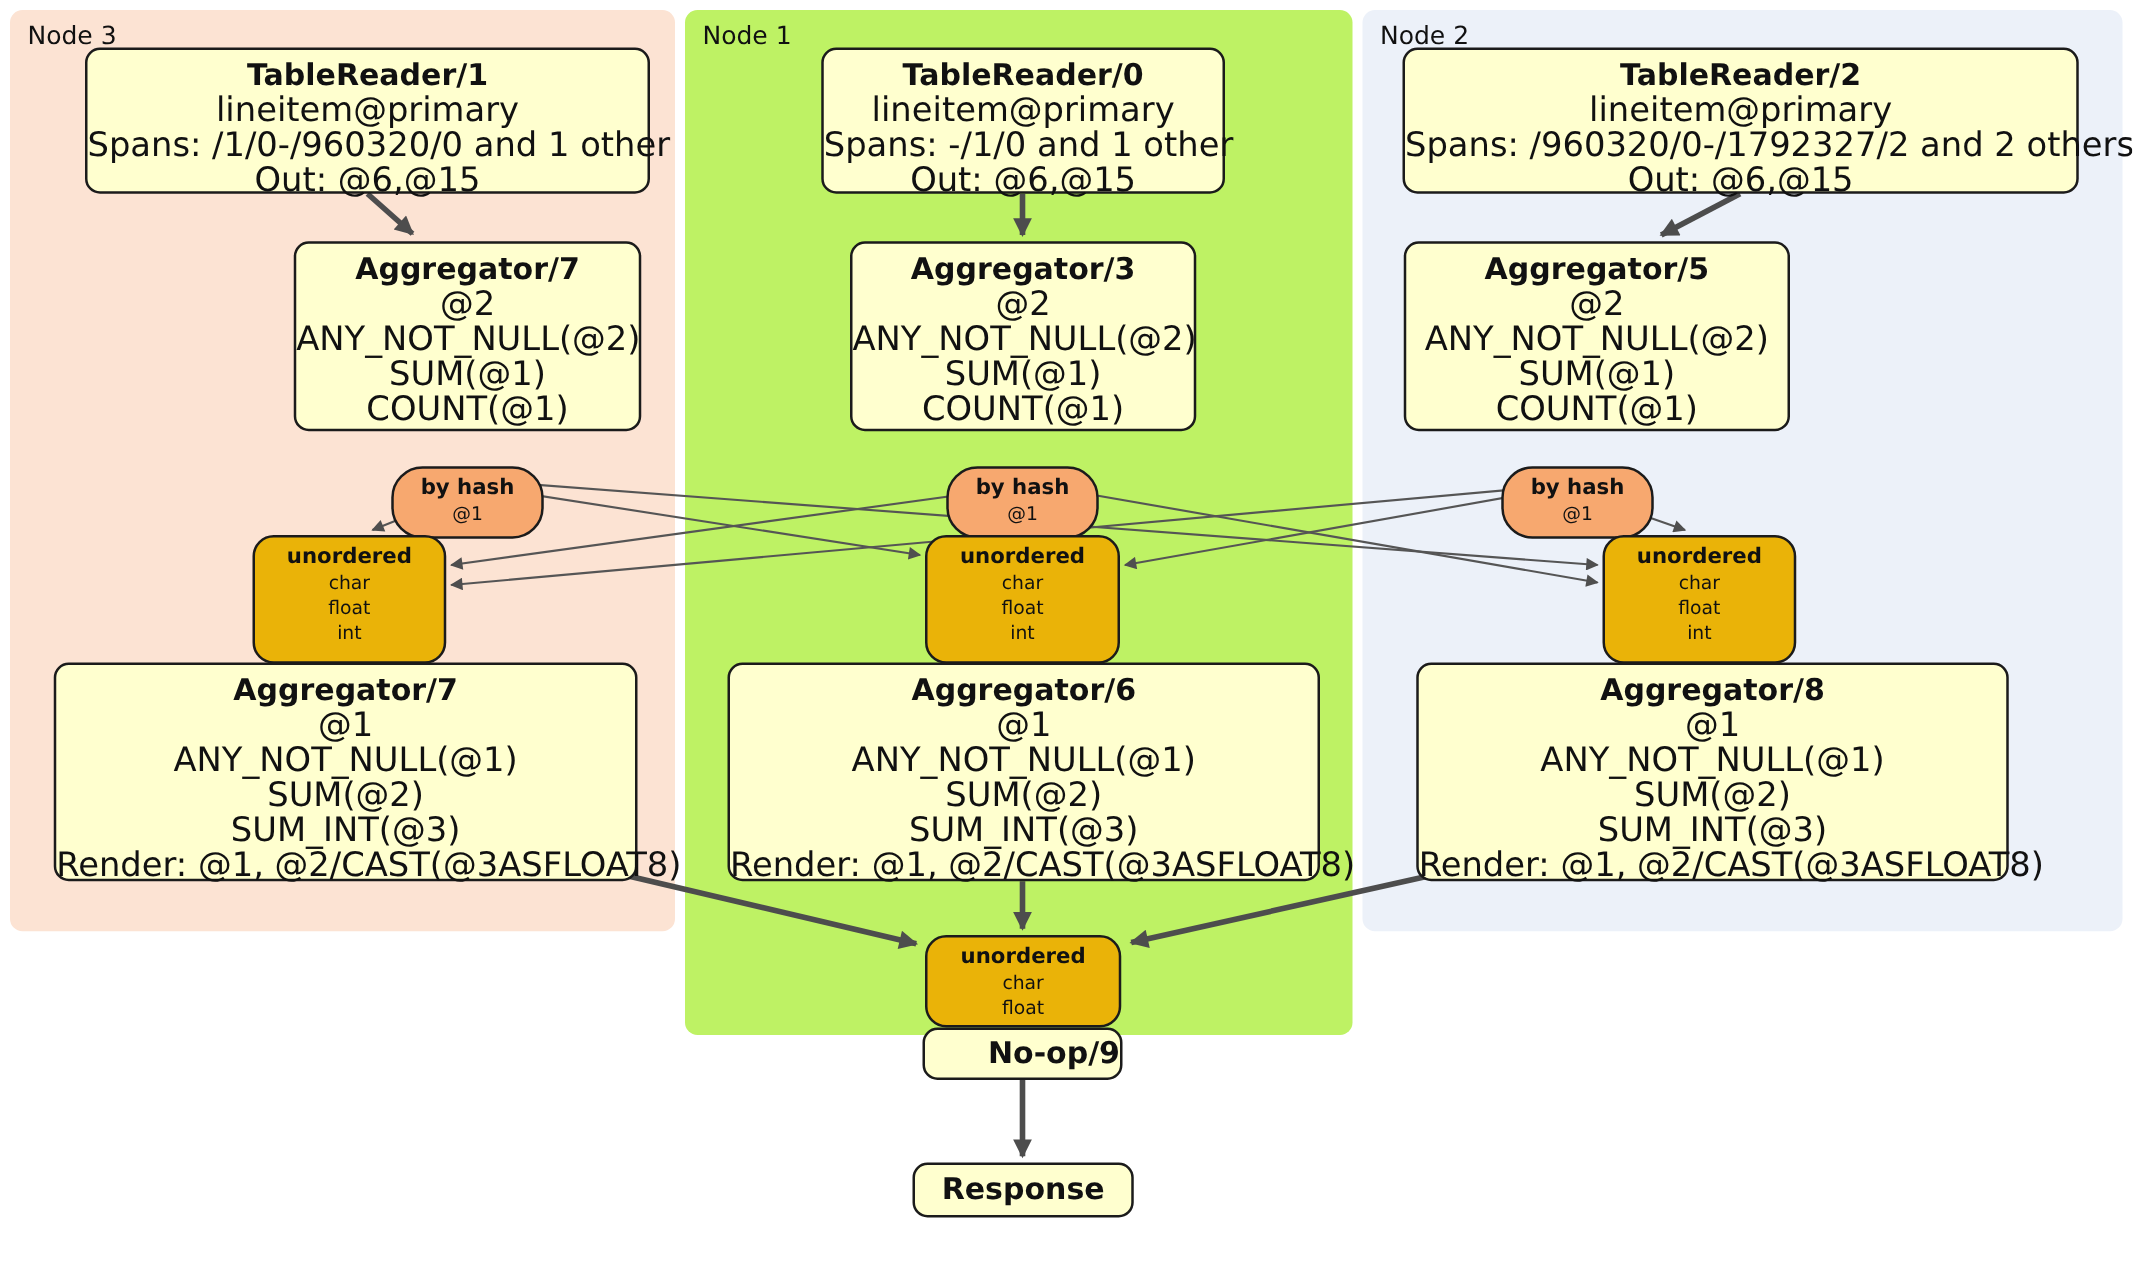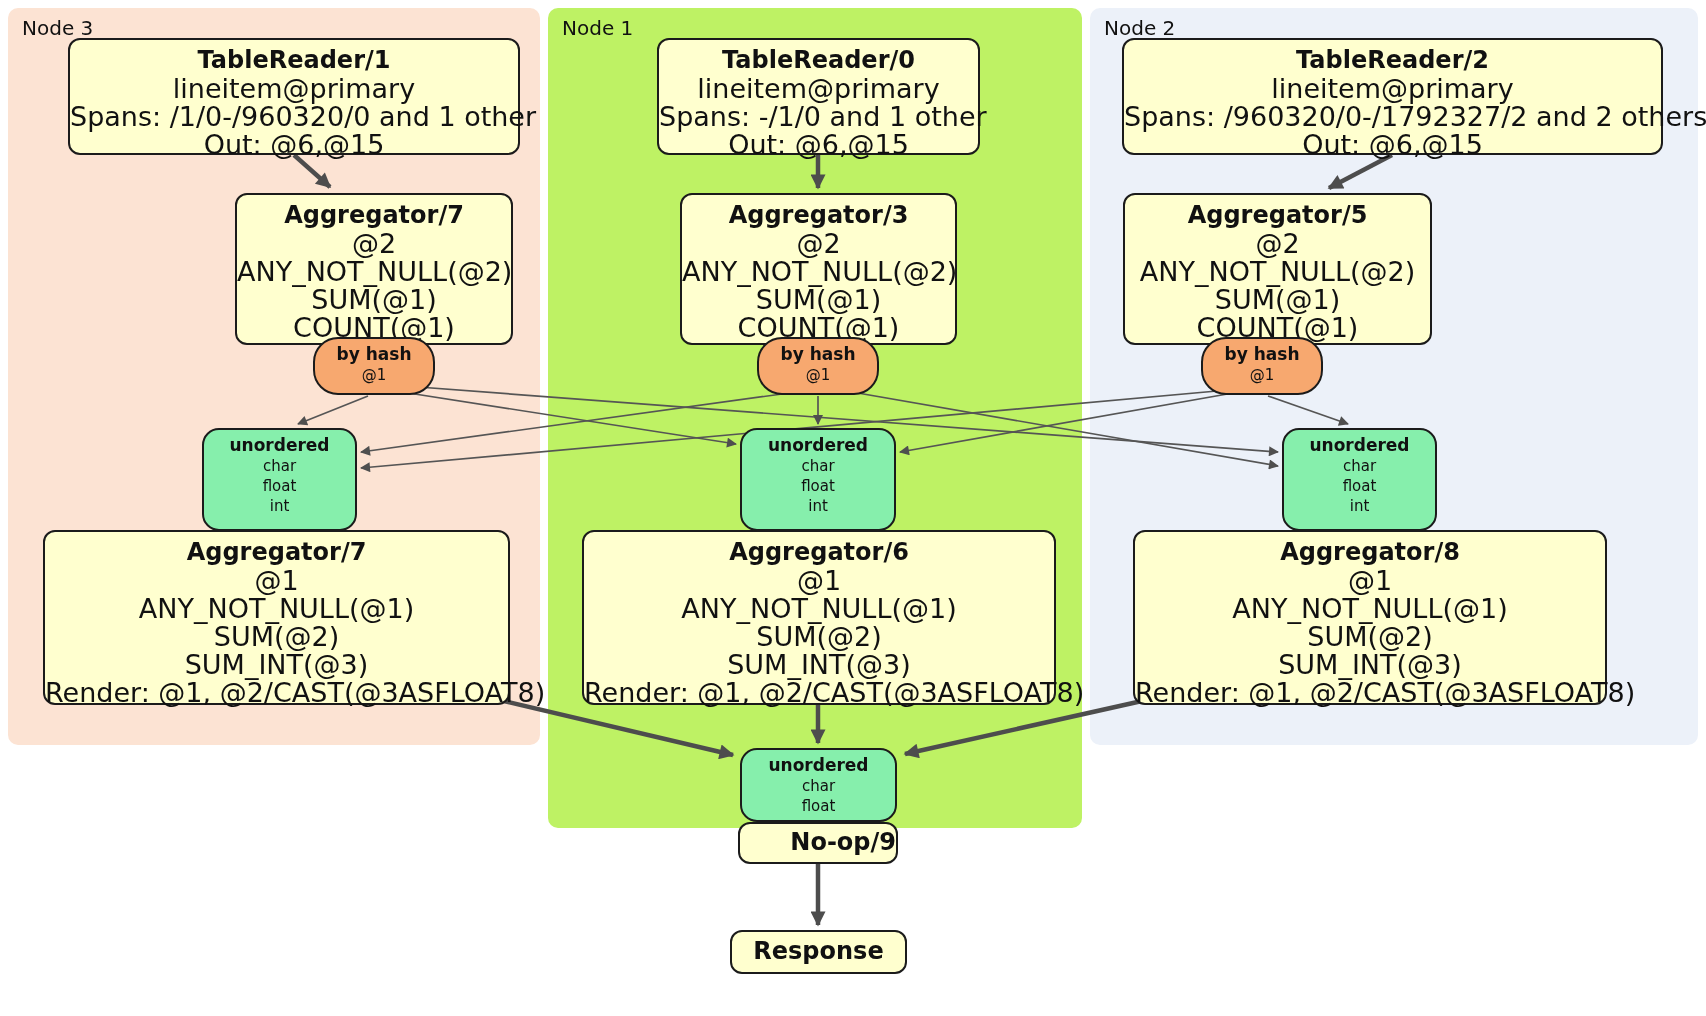--- a/index.html
+++ b/index.html
@@ -14,22 +14,22 @@
 
   svg.edges{position:absolute;left:0;top:0;z-index:1;}
 
   .proc{position:absolute;background:#ffffcf;border:2px solid #1b1b1b;border-radius:12px;
         z-index:2;text-align:center;color:#111;padding-top:5px;box-sizing:border-box;}
   .proc-title{font-weight:bold;font-size:24px;line-height:30px;}
   .proc-line{font-size:27px;line-height:28px;white-space:nowrap;}
 
   .badge{position:absolute;border:2px solid #1b1b1b;z-index:3;text-align:center;color:#111;
          box-sizing:border-box;padding-top:4px;}
-  .router{background:#f7a86f;border-radius:25px;}
-  .sync{background:#86efac;border-radius:17px;}
+  .router{background:#f7a86f;border-radius:25px;margin-top:36px;}
+  .sync{background:#eab308;border-radius:17px;}
   .badge-title{font-weight:bold;font-size:17px;line-height:22px;}
   .badge-line{font-size:15px;line-height:20px;}
 </style>
 </head>
 <body>
 
 <div id="canvas">
 
   <div class="region" id="region-node3">
     <div class="region-label">Node 3</div>

